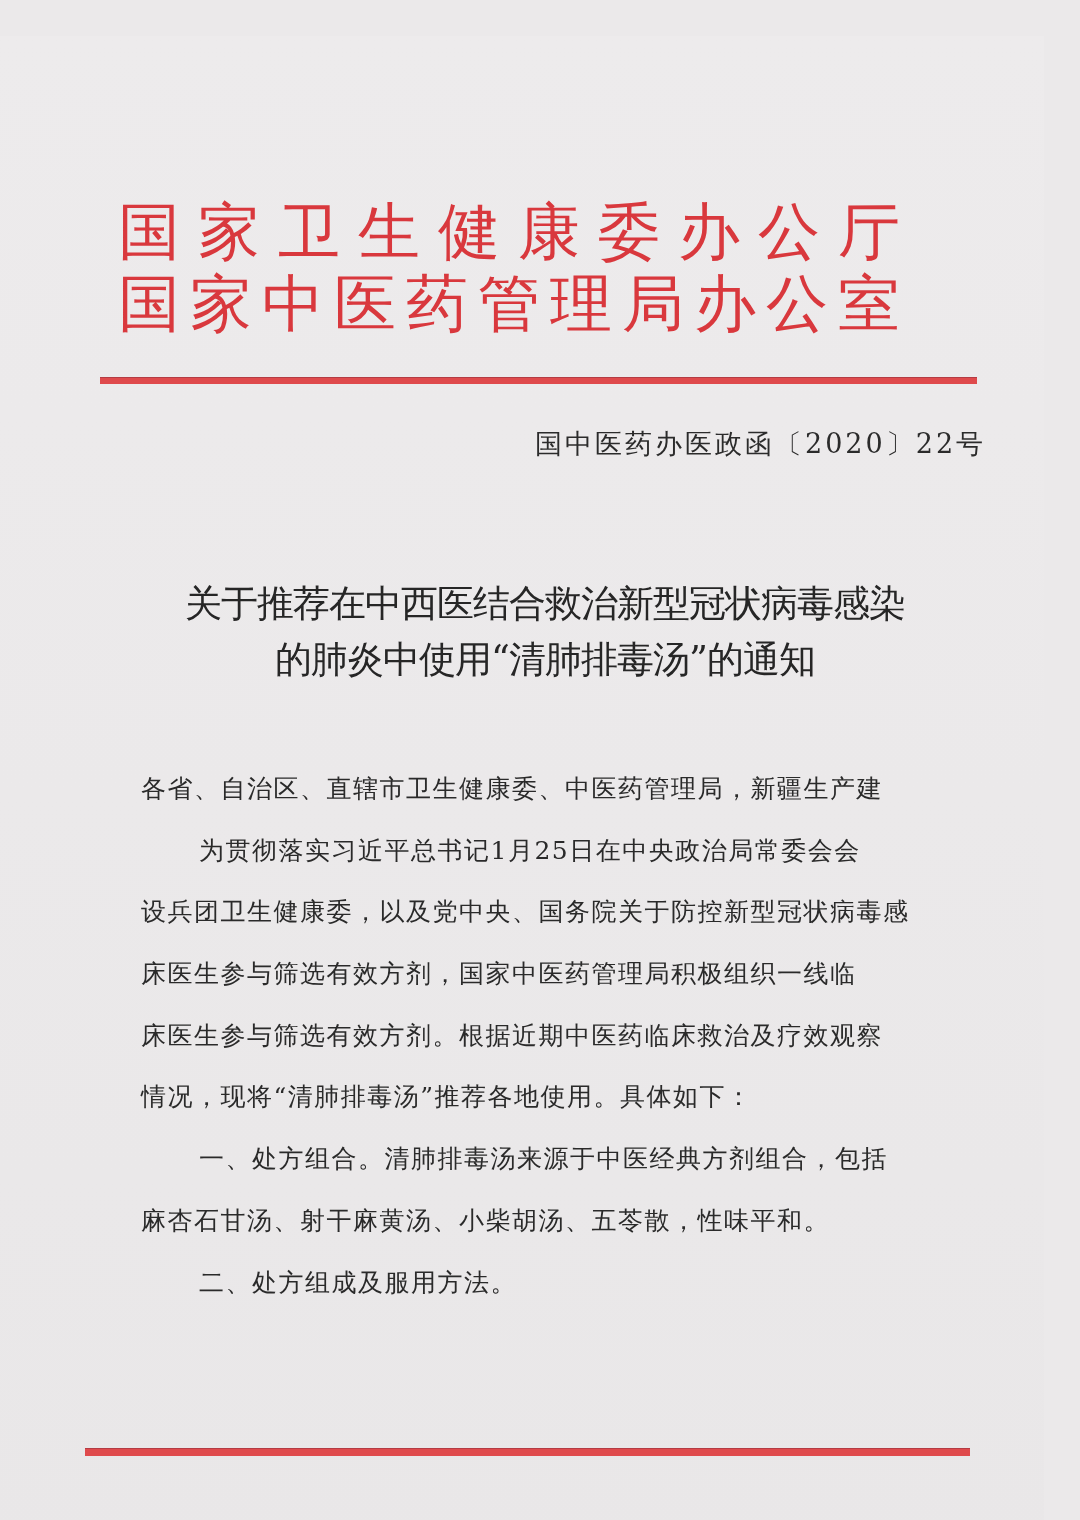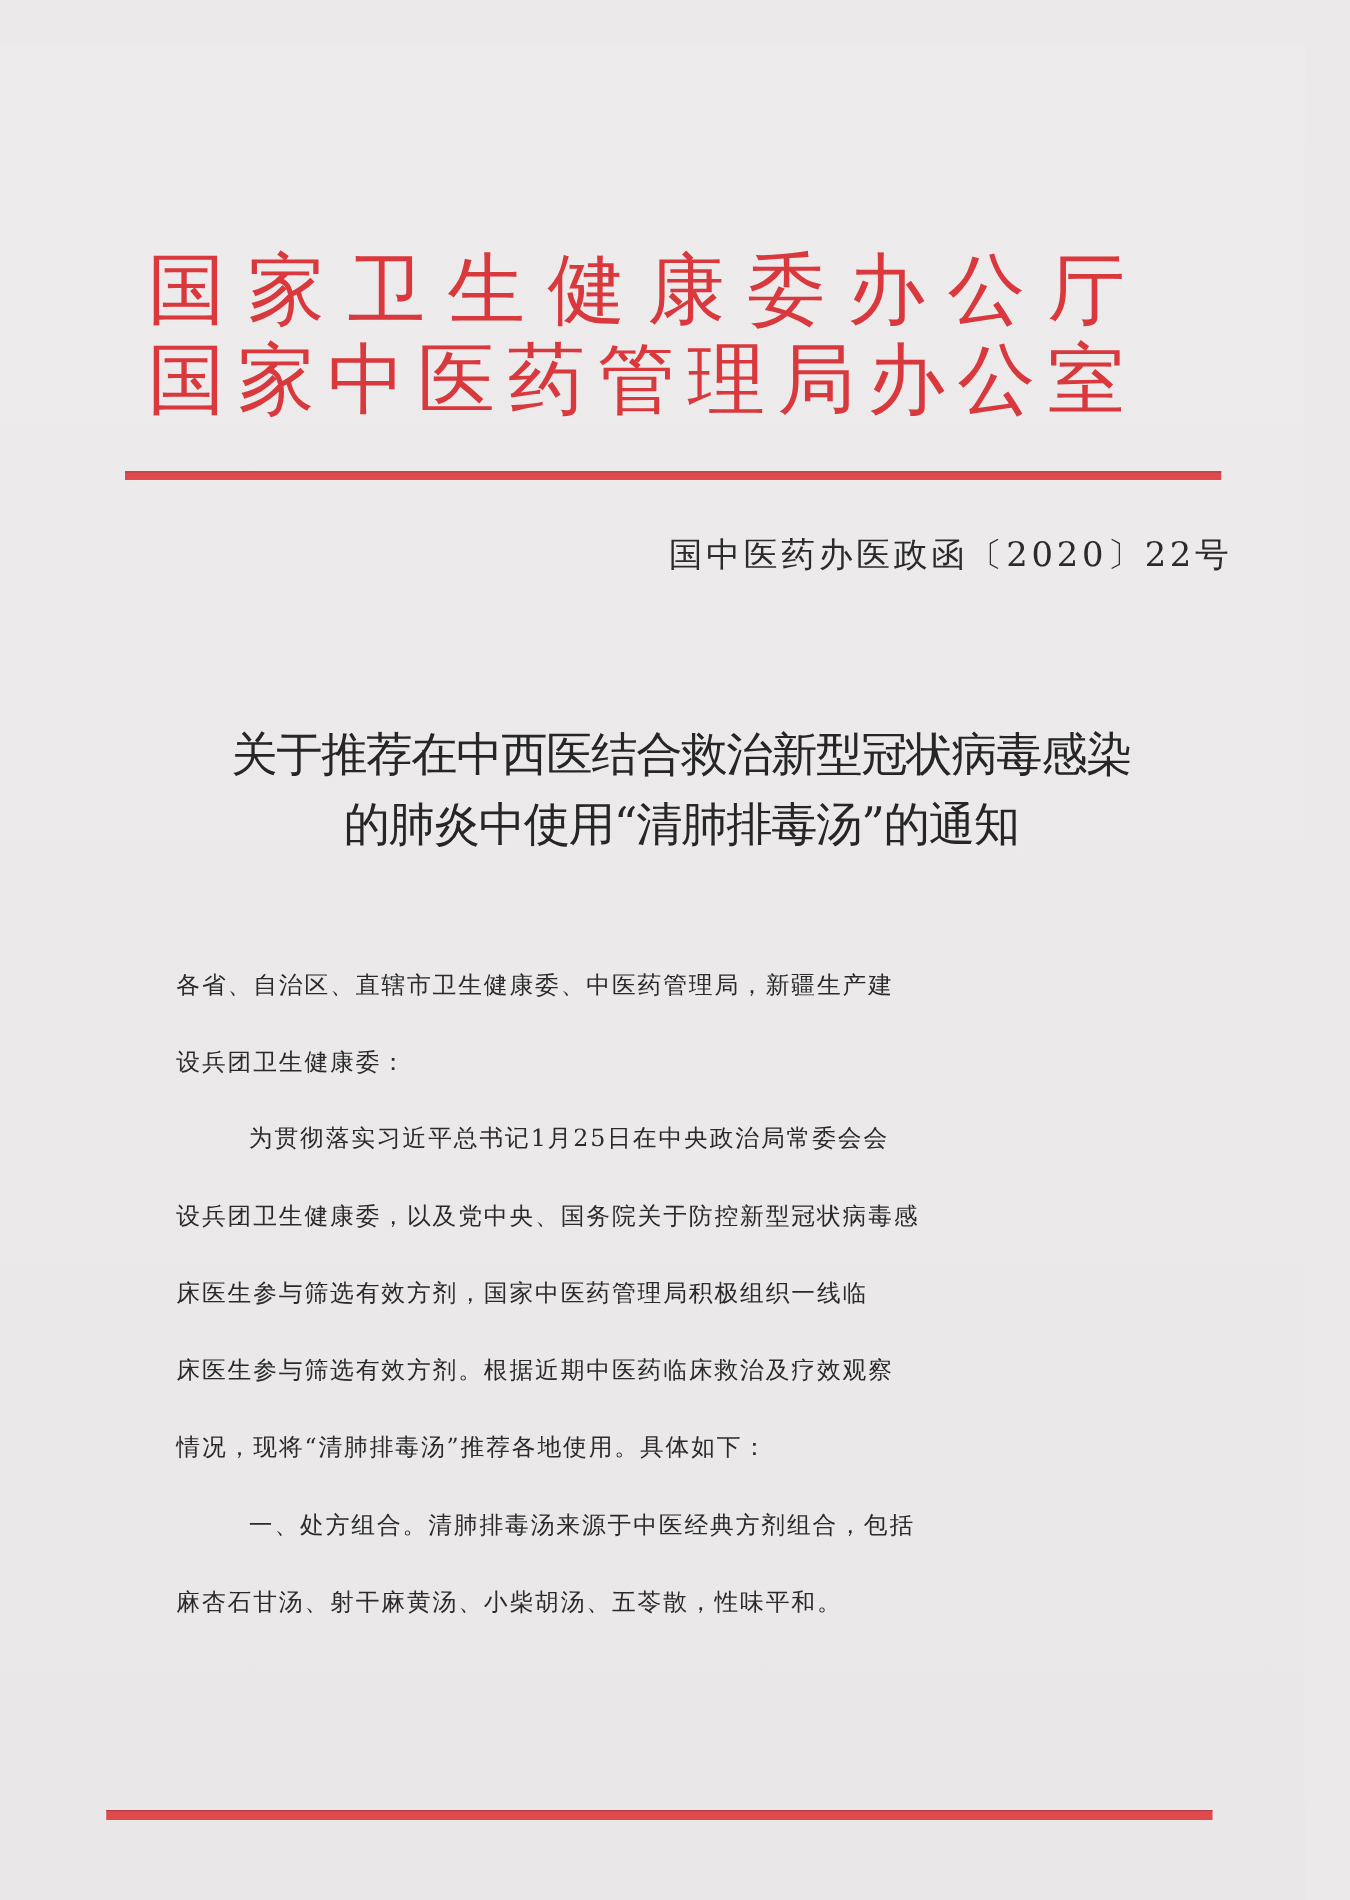--- a/index.html
+++ b/index.html
@@ -80,21 +80,21 @@
       line-height: 56px;
       color: #262626;
       letter-spacing: -1px;
     }
     .title div { white-space: nowrap; }
     .body {
       position: absolute;
       left: 141px;
       top: 722px;
       width: 805px;
-      font-size: 19px;
+      font-size: 25px;
       line-height: 61.7px;
       color: #2a2a2a;
       letter-spacing: 1.5px;
     }
     .body .ln {
       white-space: nowrap;
       height: 61.7px;
     }
     .indent { padding-left: 58px; }
   </style>
@@ -112,25 +112,25 @@
 
   <div class="doc-number">国中医药办医政函〔2020〕22号</div>
 
   <div class="title">
     <div>关于推荐在中西医结合救治新型冠状病毒感染</div>
     <div>的肺炎中使用“清肺排毒汤”的通知</div>
   </div>
 
   <div class="body">
     <div class="ln">各省、自治区、直辖市卫生健康委、中医药管理局，新疆生产建</div>
-    <div class="ln">设兵团卫生健康委：</div>
     <div class="ln indent">为贯彻落实习近平总书记1月25日在中央政治局常委会会</div>
     <div class="ln">设兵团卫生健康委，以及党中央、国务院关于防控新型冠状病毒感</div>
     <div class="ln">床医生参与筛选有效方剂，国家中医药管理局积极组织一线临</div>
     <div class="ln">床医生参与筛选有效方剂。根据近期中医药临床救治及疗效观察</div>
     <div class="ln">情况，现将“清肺排毒汤”推荐各地使用。具体如下：</div>
     <div class="ln indent">一、处方组合。清肺排毒汤来源于中医经典方剂组合，包括</div>
     <div class="ln">麻杏石甘汤、射干麻黄汤、小柴胡汤、五苓散，性味平和。</div>
+    <div class="ln indent">二、处方组成及服用方法。</div>
   </div>
 
   <div class="red-rule rule-bottom"></div>
 
 </div>
 
 </body></html>

